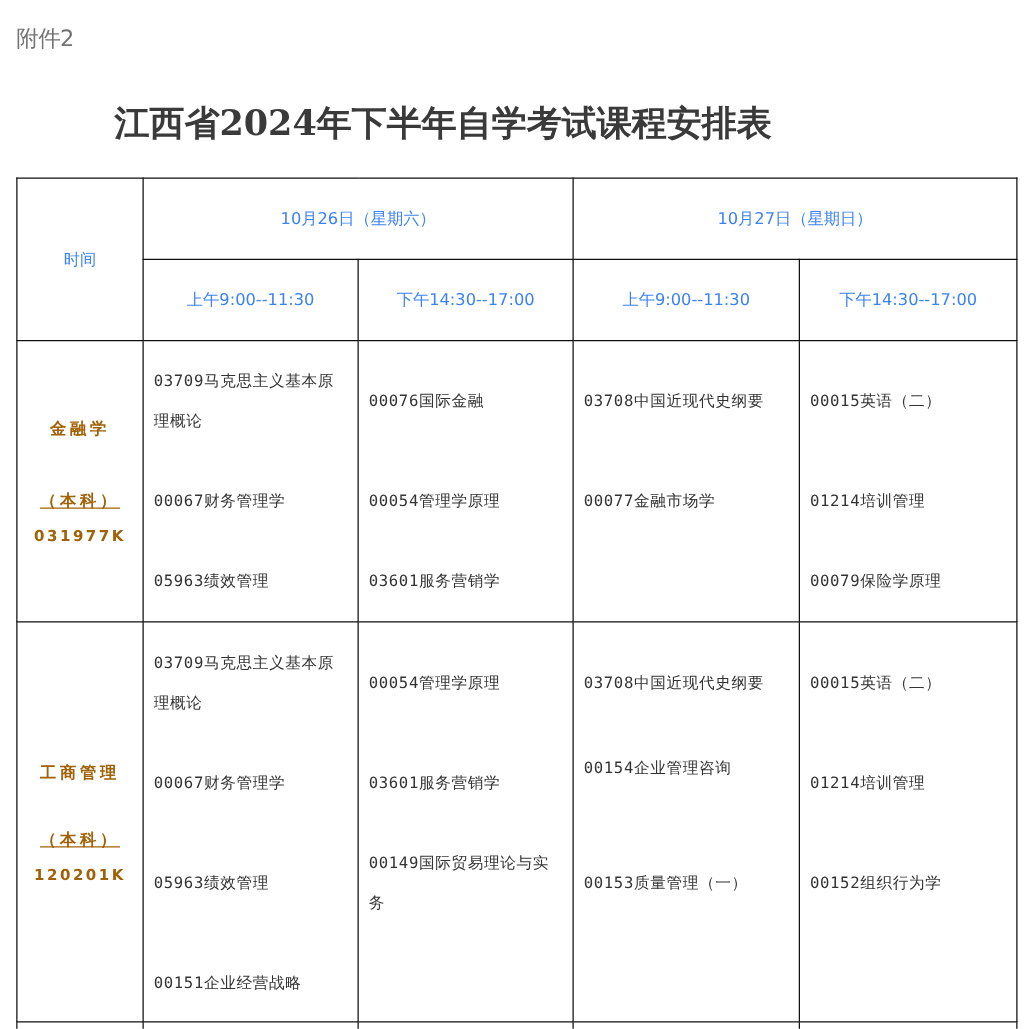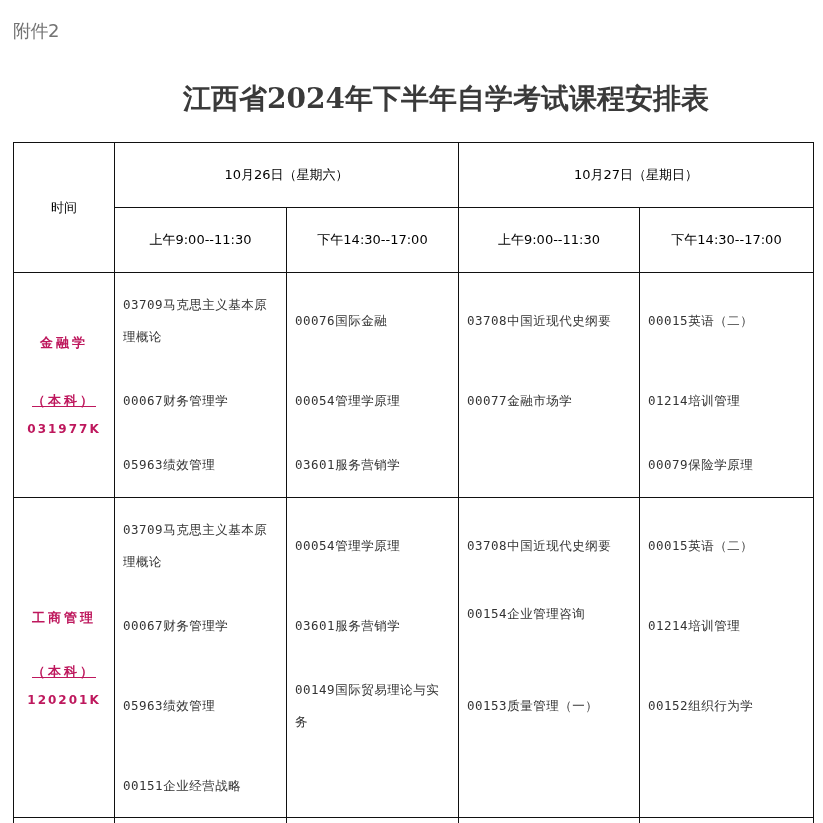--- a/index.html
+++ b/index.html
@@ -21,21 +21,21 @@
       top: 19px;
       font-size: 18px;
       color: #737373;
       letter-spacing: -0.5px;
     }
     .page-title {
       position: absolute;
       left: 0;
       width: 709px;
       top: 80px;
-      text-align: right;
+      text-align: center;
       font-family: "DejaVu Serif", serif;
       font-weight: bold;
       font-size: 28px;
       color: #3a3a3a;
       letter-spacing: 0px;
     }
     table.schedule {
       position: absolute;
       left: 13px;
       top: 142px;
@@ -44,29 +44,29 @@
       table-layout: fixed;
     }
     table.schedule td {
       border: 1.5px solid #111111;
       padding: 0;
       vertical-align: middle;
     }
     .hdr {
       text-align: center;
       font-size: 13px;
-      color: #000000;
+      color: #3b82f6;
     }
     .hdr-date { height: 64px; }
     .hdr-slot { height: 64px; }
     .major-cell {
       text-align: center;
       font-size: 13px;
       font-weight: bold;
-      color: #be185d;
+      color: #a16207;
       letter-spacing: 3px;
     }
     .major-name { display: block; }
     .major-level { display: block; text-decoration: underline; }
     .major-code { display: block; letter-spacing: 2px; font-size: 12px; }
     .course-cell {
       font-family: "DejaVu Sans Mono", monospace;
       font-size: 12.5px;
       color: #333333;
       padding-left: 8px !important;

